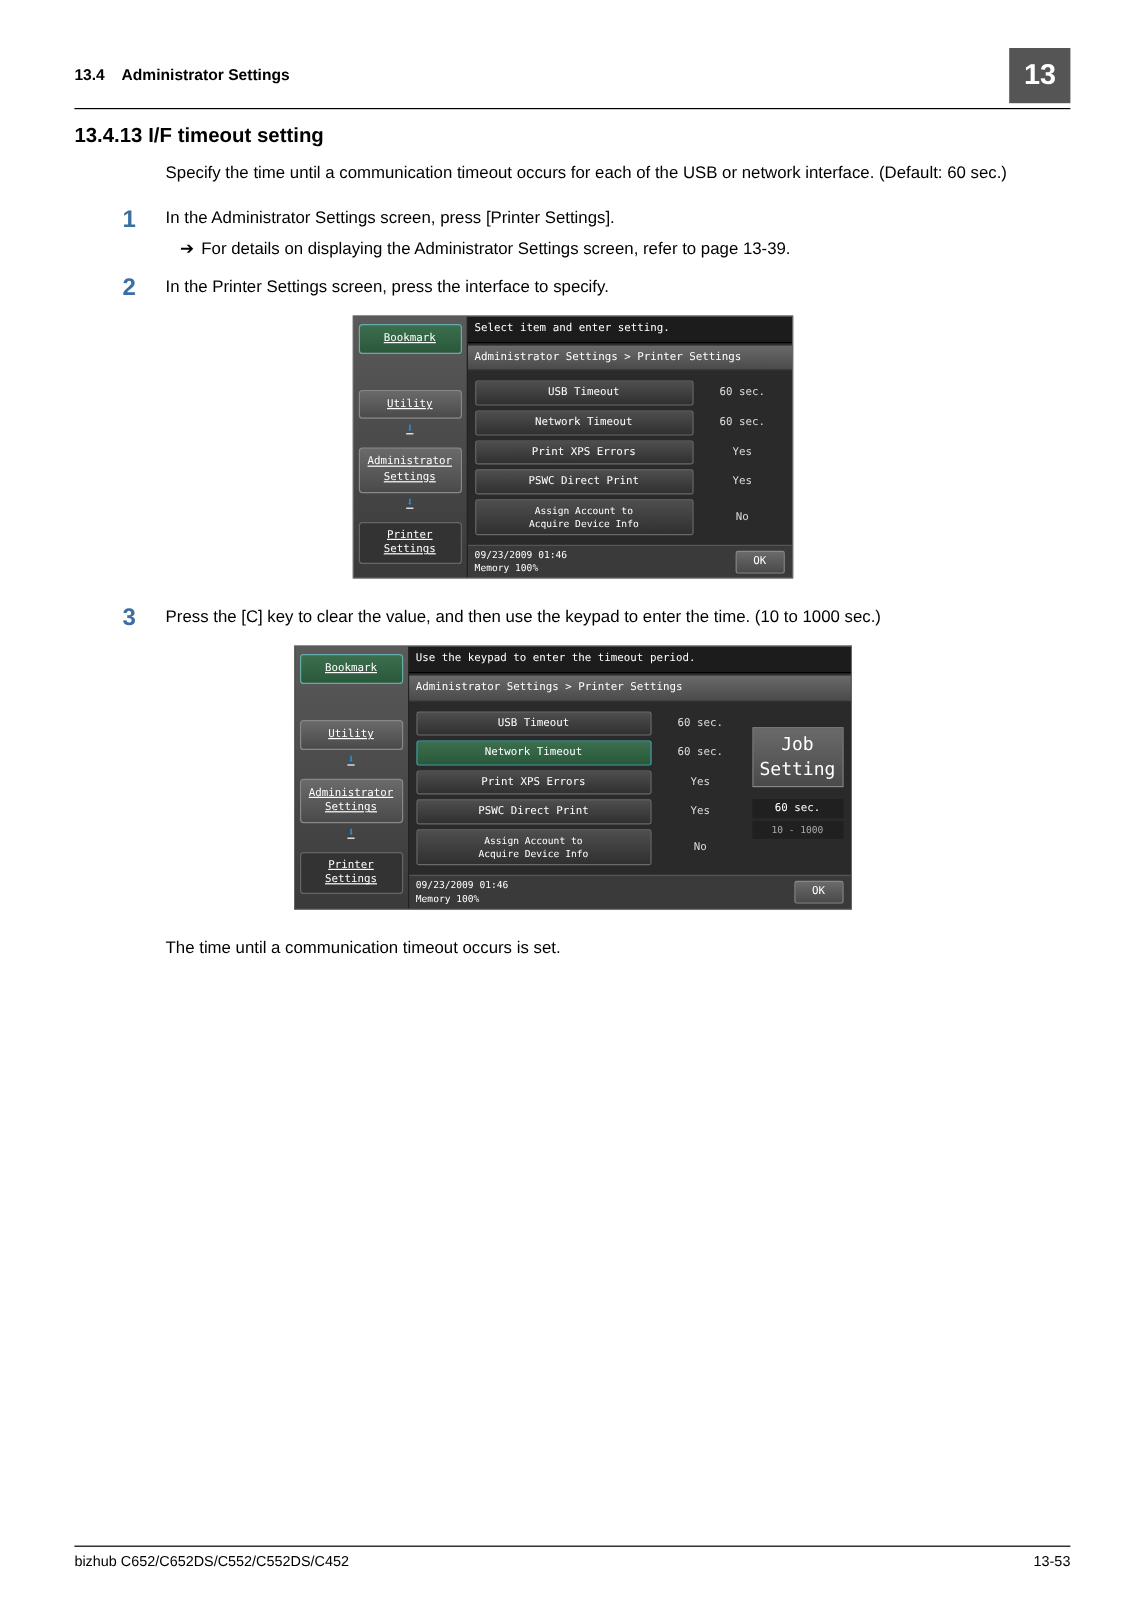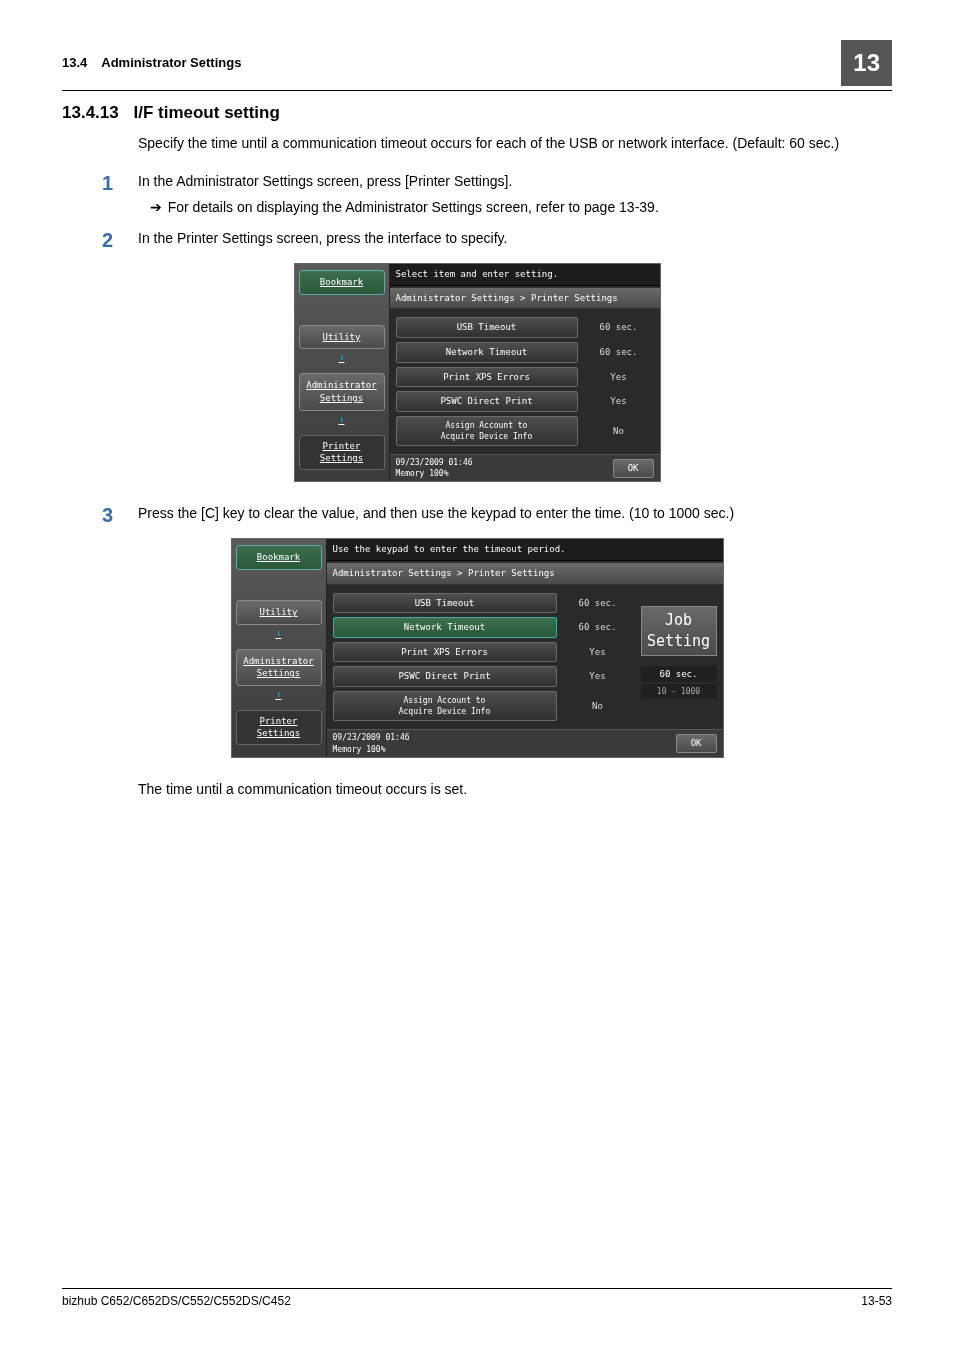--- a/index.html
+++ b/index.html
@@ -34,21 +34,21 @@
     color: #fff;
     font-weight: bold;
     font-size: 24px;
     padding: 6px 12px;
   }
   .section-heading {
     font-weight: bold;
     font-size: 17px;
     margin: 10px 0 10px 0;
   }
-  .sec-num { margin-right: 10px; }
+  .sec-num { margin-right: 0; }
   .intro-para {
     margin-left: 76px;
     margin-bottom: 18px;
   }
   .step {
     display: flex;
     margin-left: 40px;
     margin-bottom: 12px;
   }
   .step-num {
@@ -115,21 +115,21 @@
     color: #1c90d4;
     text-align: center;
     font-size: 10px;
     margin-top: -6px;
   }
   .ss-right {
     width: 270px;
     display: flex;
     flex-direction: column;
   }
-  .ss-right.wide { width: 396px; }
+  .ss-right.wide { width: 368px; }
   .ss-top {
     background: #1c1c1c;
     padding: 4px 6px;
     font-size: 9px;
     border-bottom: 1px solid #000;
   }
   .ss-bc {
     background: linear-gradient(#6a6a6a,#4a4a4a);
     padding: 4px 6px;
     font-size: 9px;

